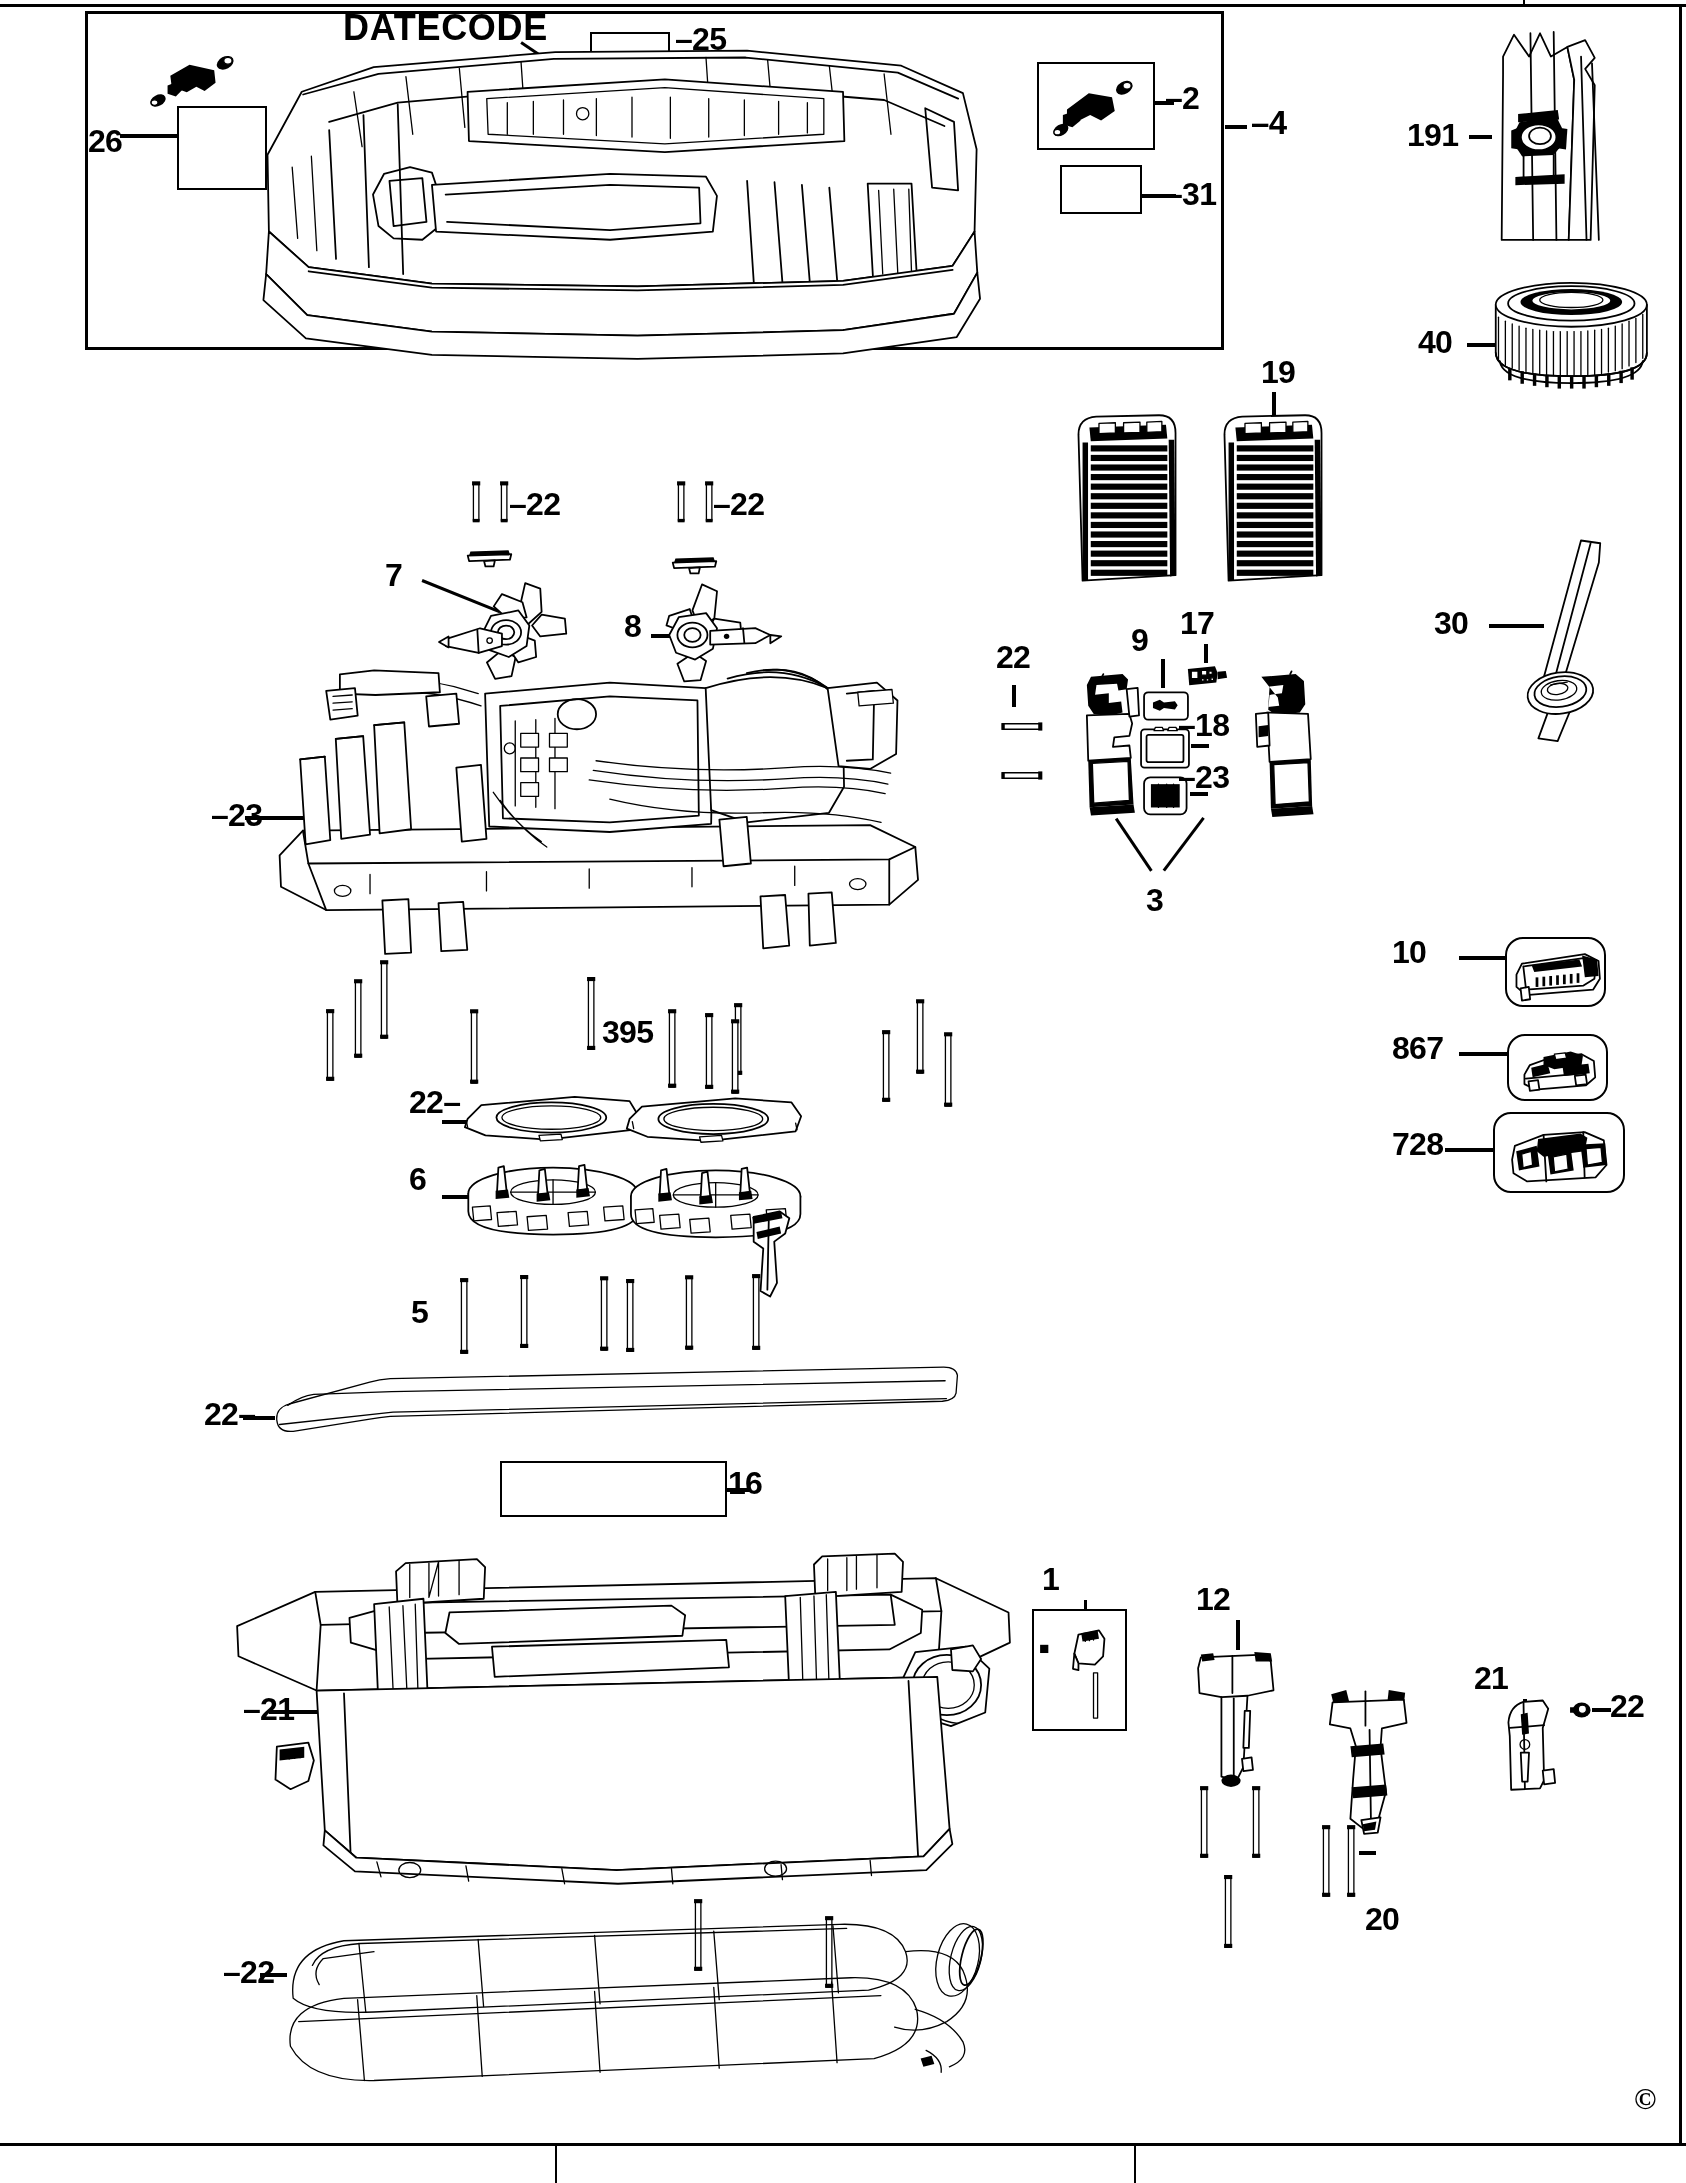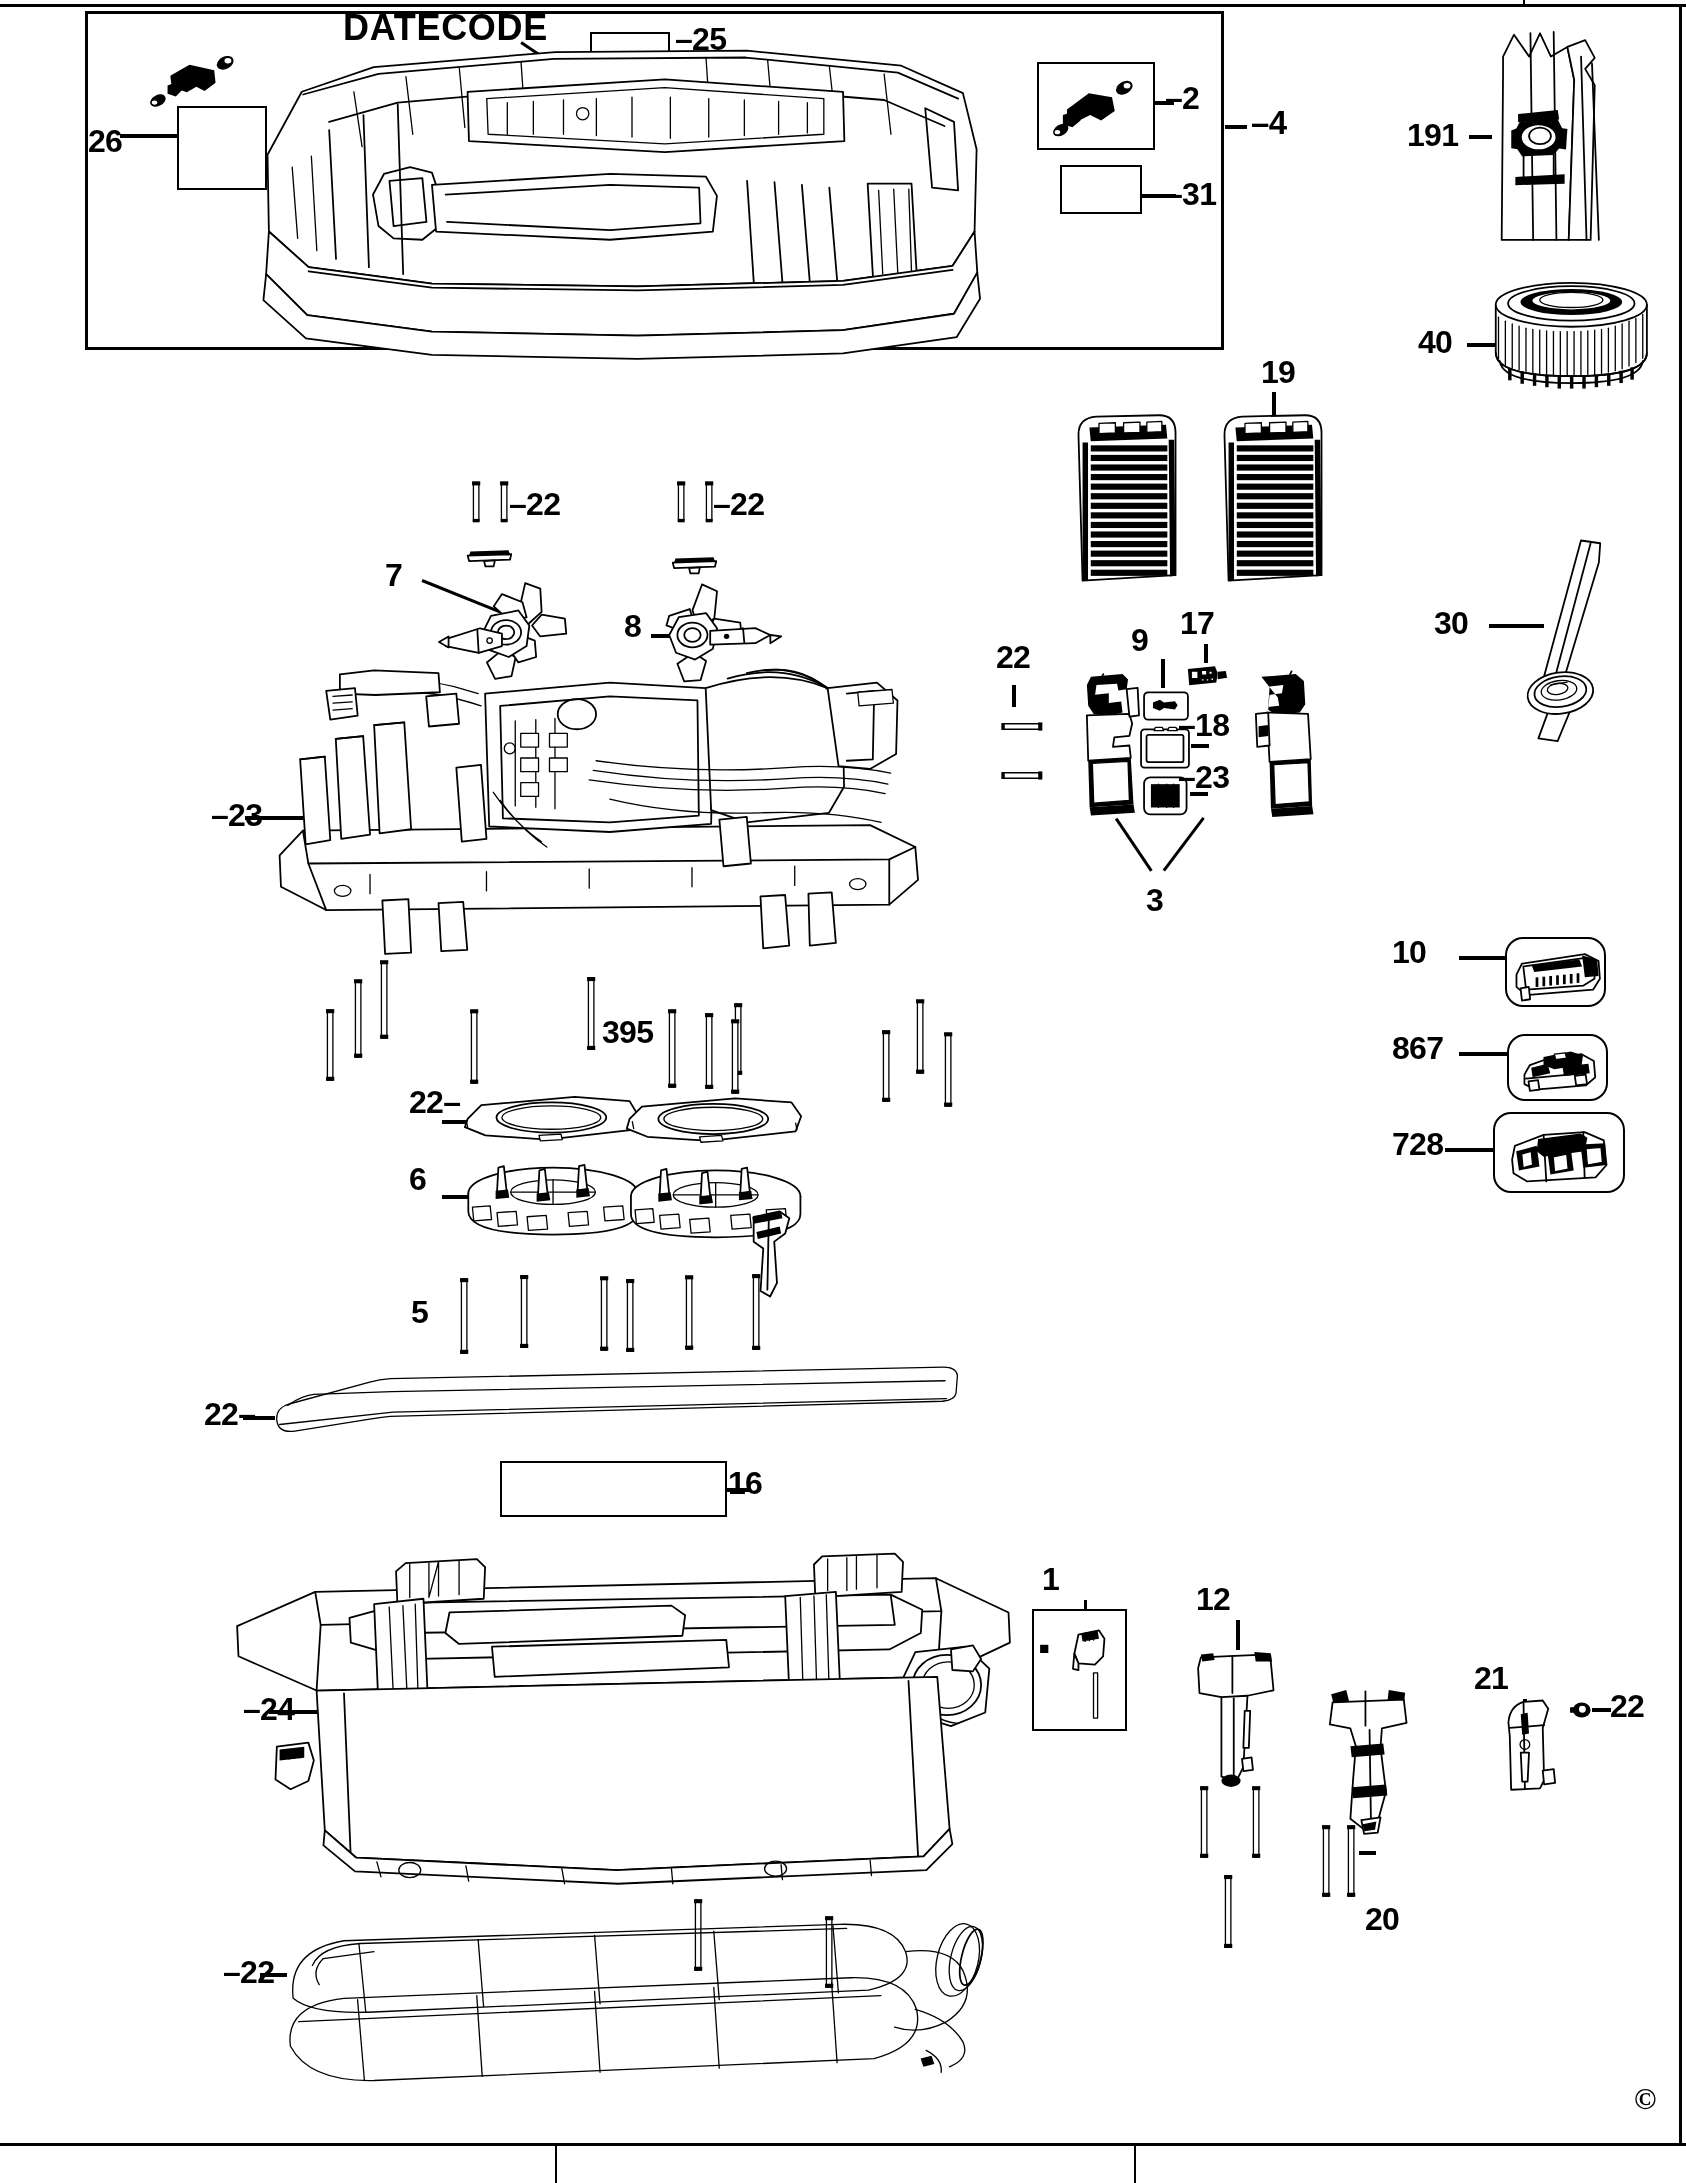--- a/index.html
+++ b/index.html
@@ -797,21 +797,21 @@
       <path class="cp-thin" d="M10 84 Q8 66 28 60 L146 28 Q160 24 176 23 L986 6 Q1004 6 1006 18 L1004 44 Q1002 54 984 56 L176 78 Q160 80 146 82 L34 100 Q12 102 10 84 Z"></path>
       <path class="cp-thin" d="M26 62 Q46 48 64 46 L178 42 L988 26"></path>
       <path class="cp-thin" d="M14 90 L180 72 L990 52"></path>
     </svg>
   </div>
 
   <div class="box-thin" style="left:500px;top:1461px;width:227px;height:56px;"></div>
   <div class="leader" style="left:727px;top:1488px;width:22px;"></div>
   <div class="callout" style="left:728px;top:1467px;">16</div>
 
-  <div class="callout" style="left:243px;top:1693px;">–24</div>
+  <div class="callout" style="left:243px;top:1693px;">–21</div>
   <div class="leader" style="left:269px;top:1710px;width:59px;"></div>
   <div class="part" style="left:233px;top:1522px;">
     <svg width="781" height="370" viewBox="0 0 1140 540">
 
       <path class="cpf" d="M6 152 L120 102 L1026 82 L1132 132 L1134 176 L1028 226 L122 246 L8 196 Z"></path>
       <path class="cp" d="M120 102 L128 150 L1034 130 L1026 82"></path>
       <path class="cp" d="M128 150 L122 246 M1034 130 L1028 226"></path>
 
       <path class="cpf" d="M170 140 L250 118 L960 106 L1006 128 L1004 162 L958 186 L254 200 L172 176 Z"></path>
       <path class="cp" d="M250 118 L256 162 L966 150 L960 106"></path>

